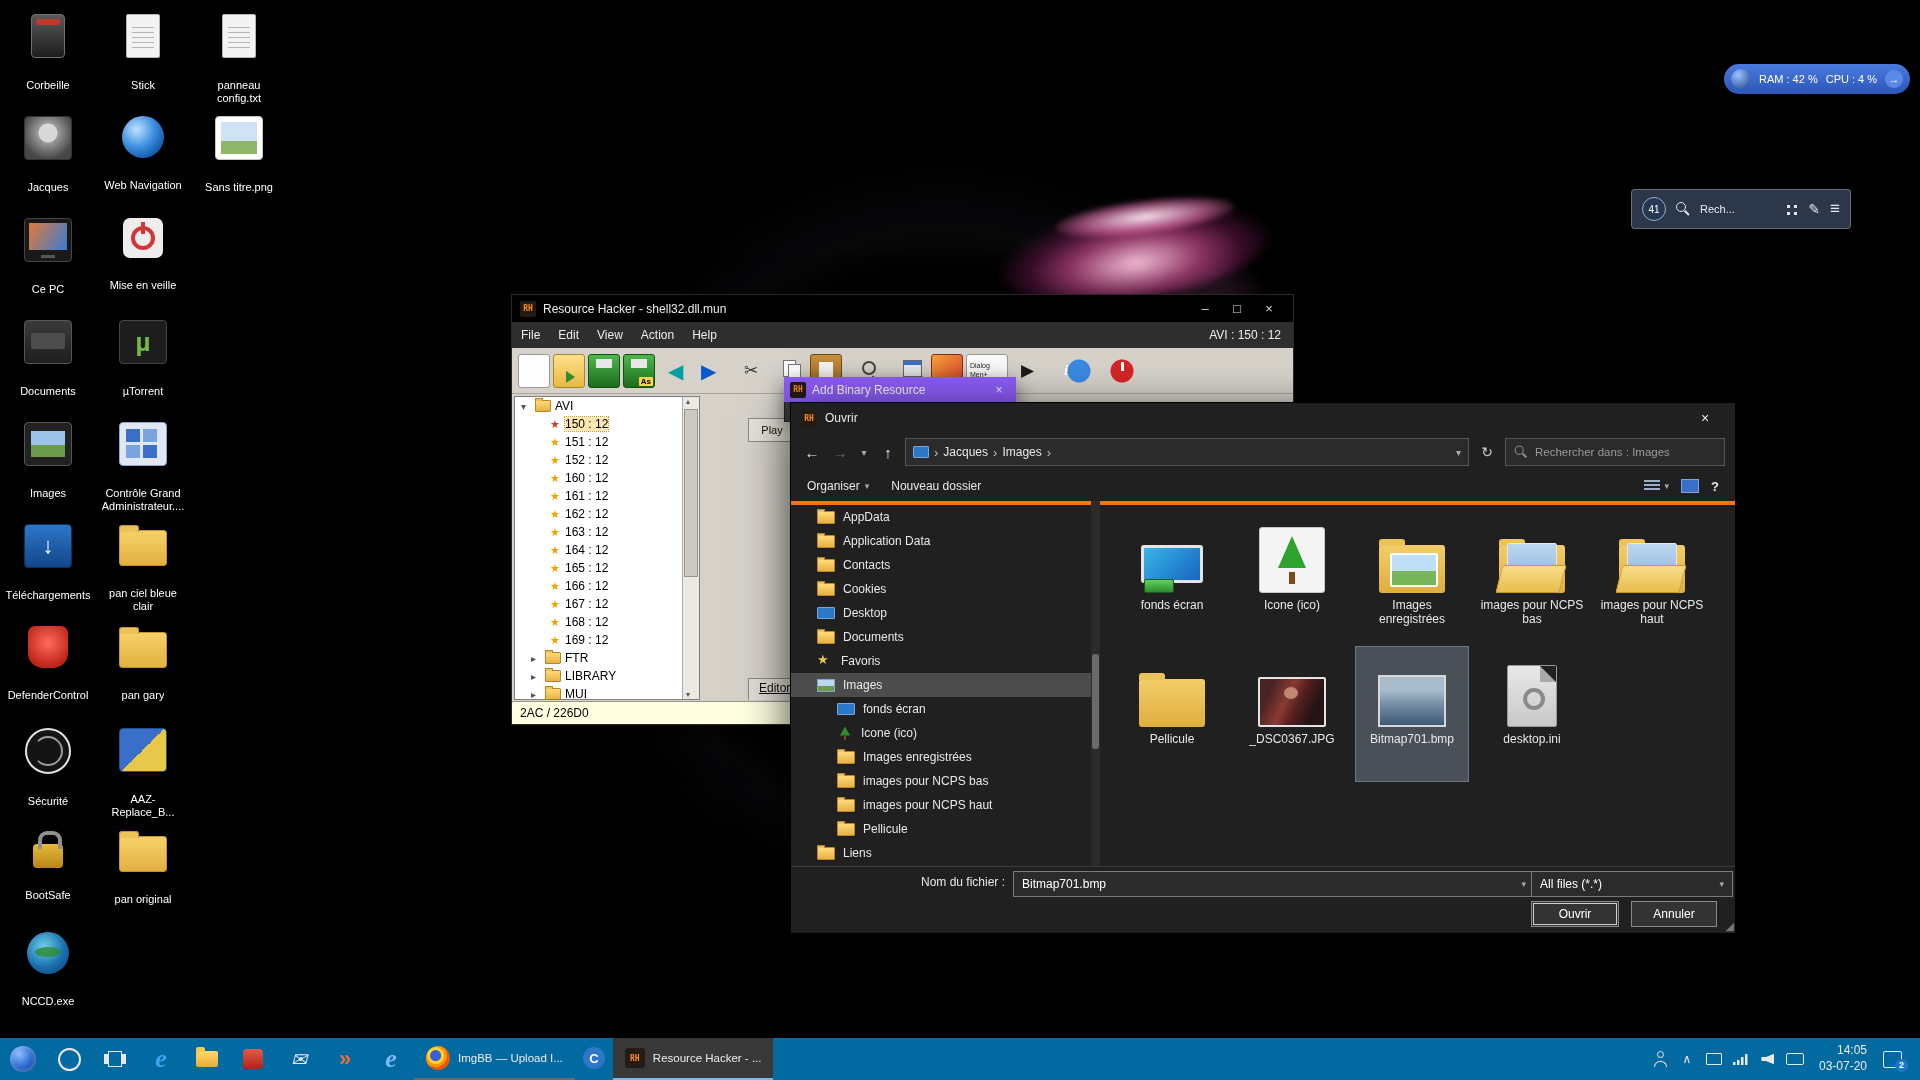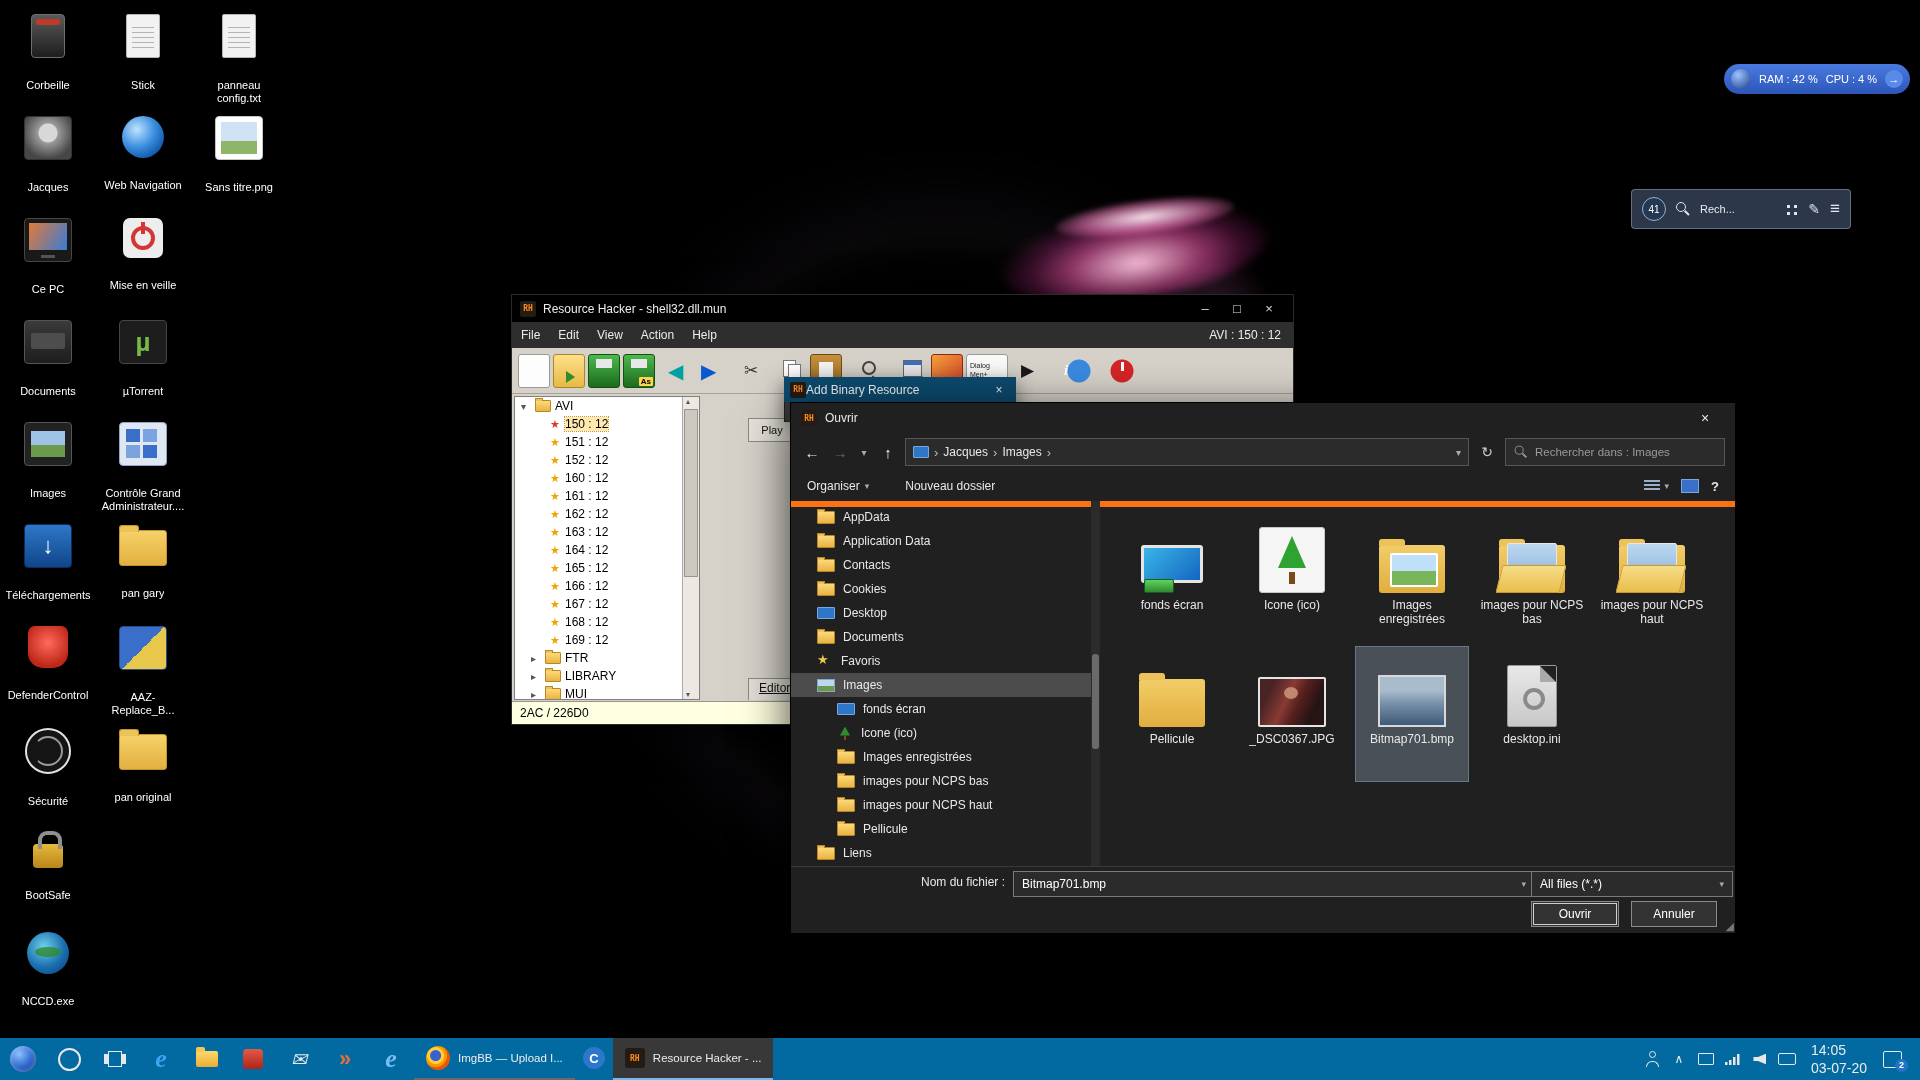--- a/index.html
+++ b/index.html
@@ -149,42 +149,42 @@
   .rh-right{flex:1;background:#d6d2ca;position:relative}
   .rh-play{position:absolute;left:46px;top:24px;width:46px;height:22px;background:#e6e2da;border:1px solid #8a8a8a;
     display:flex;align-items:center;justify-content:center;font-size:11px;color:#111}
   .rh-tabs{position:absolute;bottom:2px;left:0;right:0;height:22px;display:flex;padding-left:46px}
   .rh-tab{padding:2px 10px;font-size:12px;color:#111;background:#e2ded6;border:1px solid #8a8a8a;border-bottom:none;text-decoration:underline}
   .rh-status{position:absolute;left:0;right:0;bottom:0;height:22px;background:#ffffe1;border-top:1px solid #9a958c;
     display:flex;align-items:center;padding:0 8px;color:#000;font-size:12px}
 
   
   .abd{position:absolute;left:784px;top:377px;width:232px;height:44px;z-index:20;box-shadow:0 6px 20px rgba(0,0,0,.5)}
-  .abd-title{height:25px;background:#0c4a6e;color:#f2f2f2;display:flex;align-items:center;gap:0;padding:0 6px;font-size:12px}
+  .abd-title{height:25px;background:#8b5cf6;color:#f2f2f2;display:flex;align-items:center;gap:6px;padding:0 6px;font-size:12px}
   .abd-close{margin-left:auto;width:22px;text-align:center;color:#e8e8e8}
   .abd-body{height:19px;background:#3a3a3a;border:1px solid #222;border-top:none}
 
   
   .od{position:absolute;left:790px;top:402px;width:944px;height:530px;background:#202020;border:1px solid #000;
     box-shadow:0 12px 44px rgba(0,0,0,.75);z-index:30;color:#e8e8e8;font-size:12px}
   .od-title{height:30px;display:flex;align-items:center;gap:8px;padding:0 10px}
   .od-close{margin-left:auto;width:40px;height:30px;display:flex;align-items:center;justify-content:center;font-size:14px}
   .od-nav{height:38px;display:flex;align-items:center;gap:6px;padding:0 10px}
   .od-navbtn{width:22px;text-align:center;font-size:15px;color:#e8e8e8}
   .od-navbtn.dis{color:#6a6a6a}
   .od-navbtn.sm{font-size:10px;color:#aaa;width:14px}
   .od-crumb{flex:1;height:26px;background:#2b2b2b;border:1px solid #555;display:flex;align-items:center;gap:5px;padding:0 7px}
   .mini-monitor{width:14px;height:10px;border:1.5px solid #7aa7d8;background:#2d77c9;border-radius:1px;flex:0 0 auto}
   .crumb-sep{color:#bbb;font-size:13px}
   .crumb-dd{margin-left:auto;color:#aaa;font-size:10px}
   .od-refresh{width:24px;text-align:center;color:#ccc;font-size:14px}
   .od-search{width:202px;height:26px;background:#2b2b2b;border:1px solid #555;display:flex;align-items:center;gap:7px;padding:0 8px;color:#9a9a9a}
   .od-search .css-mag{color:#9a9a9a;transform:scale(.9)}
   .od-search-text{font-size:11.5px;white-space:nowrap;overflow:hidden}
-  .od-cmd{height:30px;display:flex;align-items:center;gap:36px;padding:0 16px;border-bottom:6px solid #f97316}
+  .od-cmd{height:30px;display:flex;align-items:center;gap:22px;padding:0 16px;border-bottom:4px solid #f97316}
   .od-cmd-item{display:flex;align-items:center;gap:5px}
   .dd-caret{font-size:9px;color:#aaa}
   .od-cmd-right{margin-left:auto;display:flex;align-items:center;gap:12px}
   .cmd-view{width:16px;height:12px;background:repeating-linear-gradient(#9ab0c8 0 2px,transparent 2px 4px)}
   .cmd-thumb{width:16px;height:12px;background:#3a6fc9;border:1px solid #7aa7d8}
   .cmd-help::before{content:"?";color:#e8e8e8;font-weight:bold;font-size:13px}
   .od-main{position:absolute;top:98px;left:0;right:0;height:365px;display:flex}
   .od-side{width:300px;padding-top:4px;overflow:hidden}
   .od-side-row{height:24px;display:flex;align-items:center;gap:8px;padding-left:26px;white-space:nowrap}
   .od-side-row.ind1{padding-left:46px}
@@ -270,21 +270,21 @@
   .tray-chev::before{content:"∧";font-size:12px}
   .tray-monitor::before{content:"";width:14px;height:10px;border:1.5px solid #e8e8e8;border-radius:1px}
   .tray-net::before{content:"";width:15px;height:11px;background:
     linear-gradient(#e8e8e8,#e8e8e8) 0 100%/2.5px 3px no-repeat,
     linear-gradient(#e8e8e8,#e8e8e8) 4px 100%/2.5px 5px no-repeat,
     linear-gradient(#e8e8e8,#e8e8e8) 8px 100%/2.5px 8px no-repeat,
     linear-gradient(#e8e8e8,#e8e8e8) 12px 100%/2.5px 11px no-repeat}
   .tray-vol::before{content:"";width:13px;height:11px;background:#e8e8e8;
     clip-path:polygon(0 32%,35% 32%,100% 0,100% 100%,35% 68%,0 68%)}
   .tray-kbd::before{content:"";width:16px;height:10px;border:1.5px solid #e8e8e8;border-radius:2px}
-  .tray-clock{color:#ececec;font-size:14px;text-align:left;line-height:1.3;padding:0 9px;white-space:nowrap}
+  .tray-clock{color:#ececec;font-size:12px;text-align:right;line-height:1.3;padding:0 9px;white-space:nowrap}
   .tray-notif{position:relative;width:17px;height:15px;border:1.5px solid #e8e8e8;border-radius:2px;margin:0 10px 0 4px}
   .notif-badge{position:absolute;right:-7px;bottom:-5px;width:13px;height:13px;border-radius:50%;background:#2573c9;
     color:#fff;font:bold 9px/13px "Liberation Sans",sans-serif;text-align:center;font-style:normal}
 </style>
 </head>
 <body>
 
 <div class="screen">
 
   <div class="moon"></div>
@@ -365,20 +365,24 @@
       <div class="d-icon">
         <span class="tile ic-utorrent"></span>
         <span class="d-label">µTorrent</span>
       </div>
 
       <div class="d-icon">
         <span class="tile ic-cubes"></span>
         <span class="d-label">Contrôle Grand Administrateur....</span>
       </div>
 
+      <div class="d-icon">
+        <span class="tile ic-folder"></span>
+        <span class="d-label">pan ciel bleue clair</span>
+      </div>
 
       <div class="d-icon">
         <span class="tile ic-folder"></span>
         <span class="d-label">pan gary</span>
       </div>
 
       <div class="d-icon">
         <span class="tile ic-aaz"></span>
         <span class="d-label">AAZ-Replace_B...</span>
       </div>

